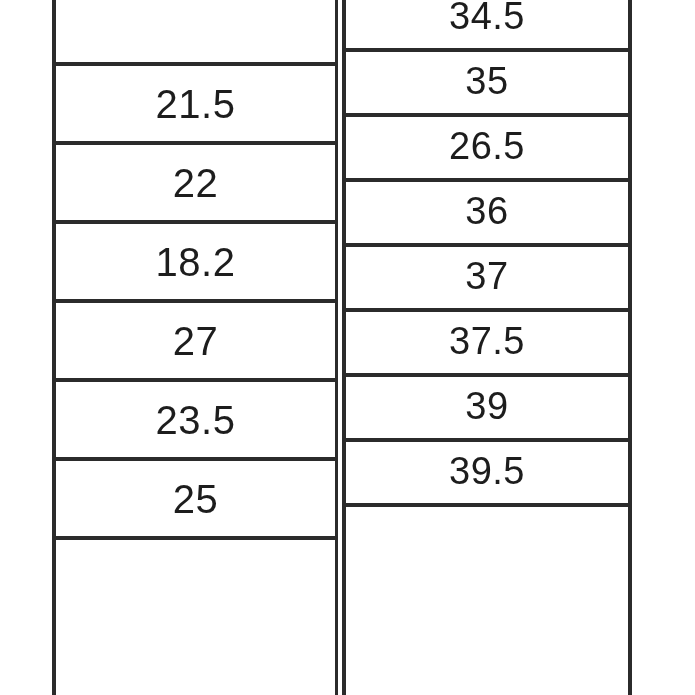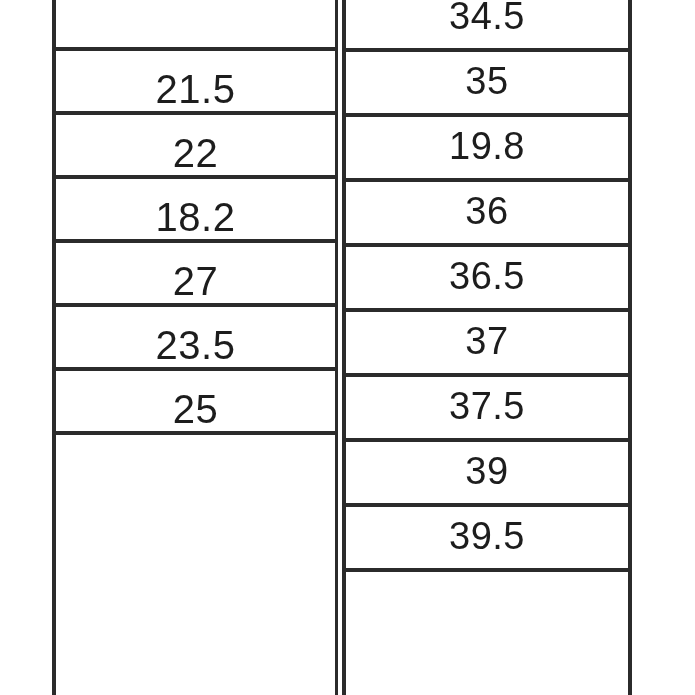--- a/index.html
+++ b/index.html
@@ -42,21 +42,21 @@
     border-right: 4px solid #2b2b2b;
   }
   .size-cell {
     position: relative;
     box-sizing: border-box;
     width: 100%;
     border-bottom: 4px solid #2b2b2b;
     display: block;
   }
   #col-left .size-cell {
-    height: 64px;
+    height: 79px;
   }
   #col-right .size-cell {
     height: 65px;
   }
   .cell-value {
     position: absolute;
     left: 0;
     right: 0;
     text-align: center;
     color: #1d1d1d;
@@ -106,27 +106,24 @@
   </div>
 
   <div id="col-right" class="size-column">
     <div class="size-cell">
       <span class="cell-value">34.5</span>
     </div>
     <div class="size-cell">
       <span class="cell-value">35</span>
     </div>
     <div class="size-cell">
-      <span class="cell-value">19.8</span>
+      <span class="cell-value">26.5</span>
     </div>
     <div class="size-cell">
       <span class="cell-value">36</span>
-    </div>
-    <div class="size-cell">
-      <span class="cell-value">36.5</span>
     </div>
     <div class="size-cell">
       <span class="cell-value">37</span>
     </div>
     <div class="size-cell">
       <span class="cell-value">37.5</span>
     </div>
     <div class="size-cell">
       <span class="cell-value">39</span>
     </div>

